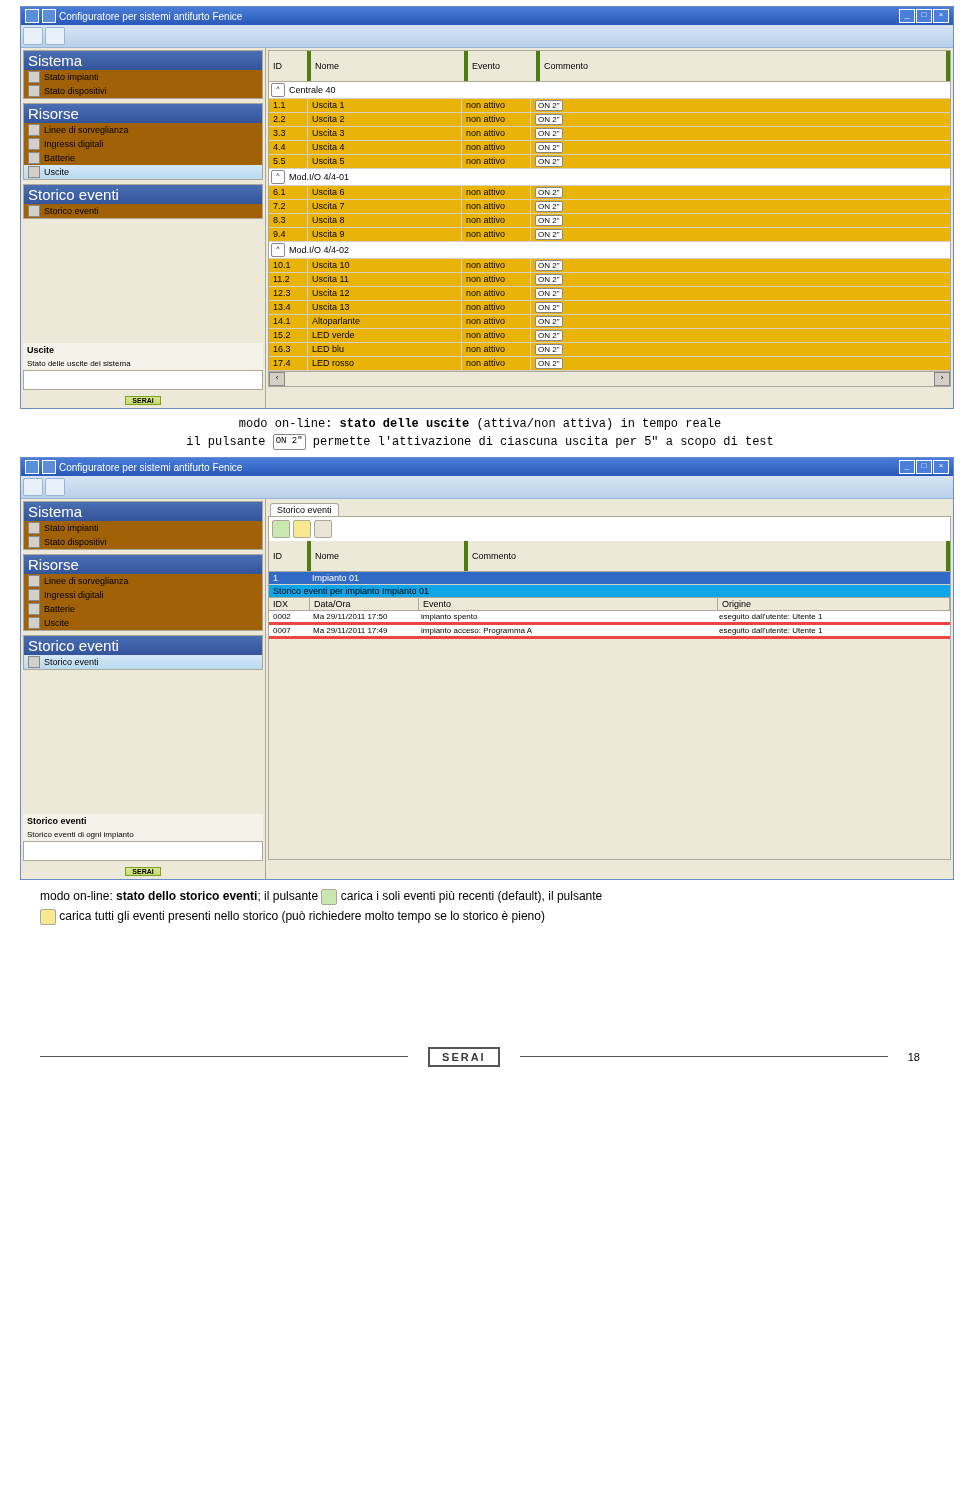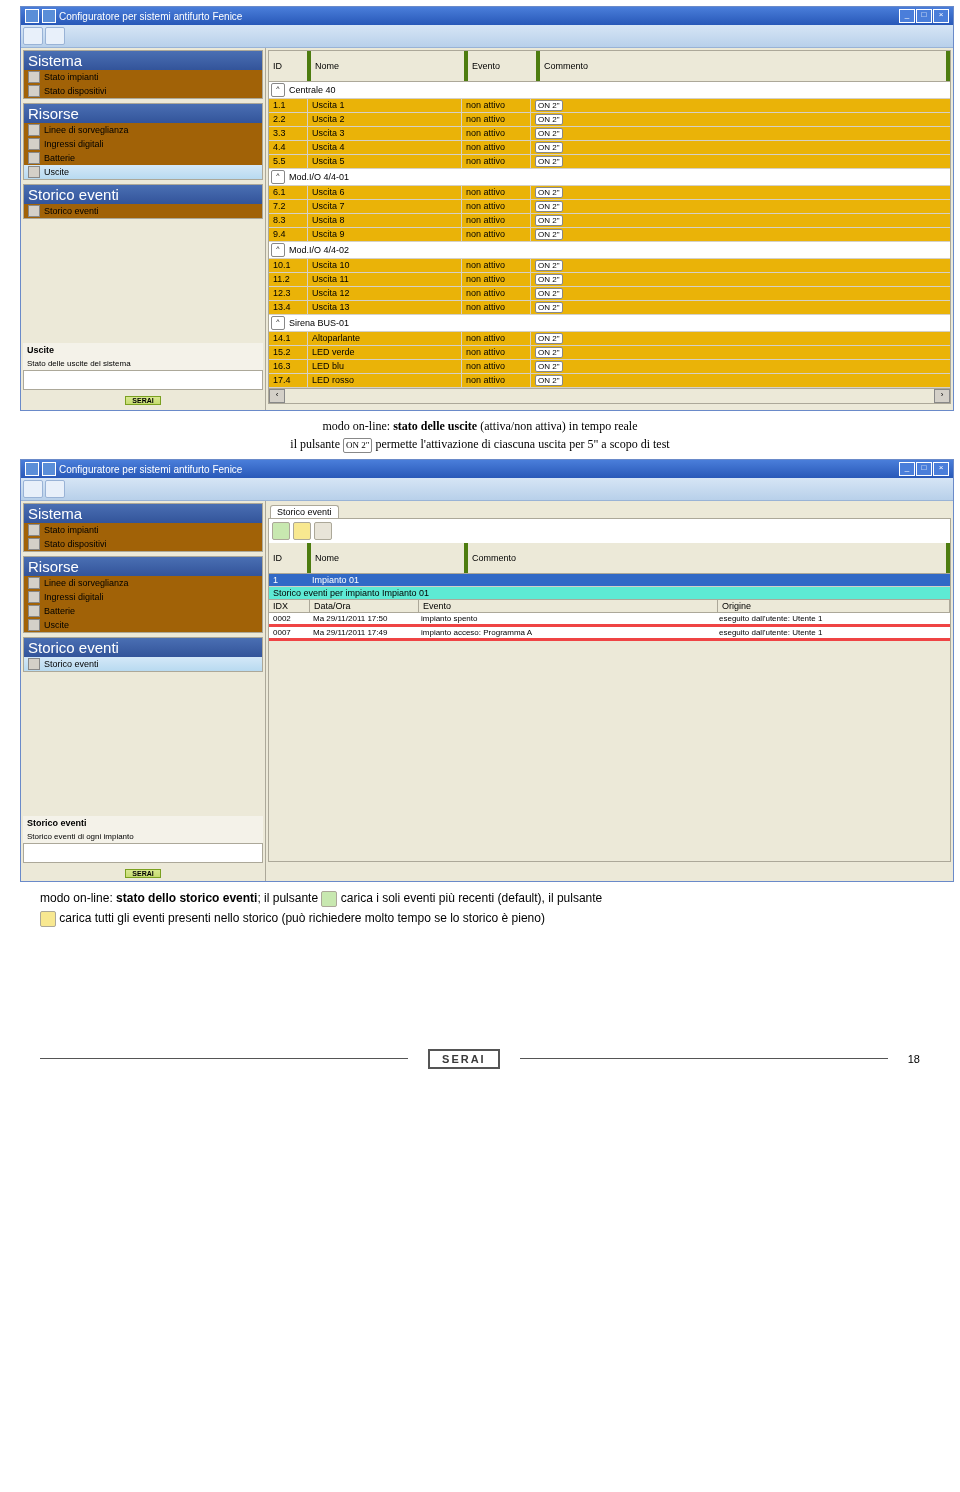--- a/index.html
+++ b/index.html
@@ -33,29 +33,29 @@
 .row.sel{background:#3169c6;color:#fff}
 .row div{padding:1px 4px}
 .row .rid{width:30px}.row .rnome{width:145px;border-left:1px solid #d4d0c8}.row .rstato{width:60px;border-left:1px solid #d4d0c8}
 .row .rbtn{border-left:1px solid #d4d0c8}
 .onbtn{display:inline-block;background:#fff;border:1px solid #888;padding:0 2px;font-size:8px;border-radius:2px}
 .scrollbar{background:#ece9d8;border-top:1px solid #aca899;height:14px;display:flex}
 .scrollbar .scl{width:14px;height:12px;border:1px solid #888;background:#d4d0c8;text-align:center;font-size:8px}
 .scrollbar .strack{flex:1}
 .footer-brand{background:#ece9d8;text-align:center;padding:1px 0}
 .brand{display:inline-block;background:linear-gradient(#d8e890,#c6db70);border:1px solid #7aa020;padding:0 6px;font-size:7px;font-weight:bold}
-.caption{text-align:center;font-family:Liberation Serif, serif;font-size:12px;margin:6px 40px;line-height:1.5}
+.caption{text-align:center;font-family:Liberation Mono, monospace;font-size:12px;margin:6px 40px;line-height:1.5}
 .caption2{font-family:Verdana,sans-serif;font-size:12px;margin:6px 40px;line-height:1.7}
 .caption .onbtn, .caption2 .onbtn{vertical-align:middle;font-size:9px}
 .ev-hdr{display:flex;background:#ece9d8;border-bottom:1px solid #aca899}
 .ev-hdr div{border-right:1px solid #aca899;padding:1px 4px}
 .ev-idx{width:32px}.ev-data{width:100px}.ev-ev{width:290px}.ev-or{flex:1}
 .ev-row{display:flex;background:#fff;border-bottom:3px solid #ef4444;font-size:8px}
 .ev-row div{padding:1px 4px}
-.subgrouphdr{background:#5eead4;padding:1px 4px;font-size:9px;border-bottom:1px solid #aca899}
+.subgrouphdr{background:#0ea5e9;padding:1px 4px;font-size:9px;border-bottom:1px solid #aca899}
 .blank{background:#ece9d8;height:220px}
 .tbbtn{width:16px;height:16px;border:1px solid #aca899;background:#f8f6ec;border-radius:2px;display:inline-block}
 .tbbtn.g{background:#c8e8b0}
 .tbbtn.y{background:#f8e890}
 .tbbtn.d{background:#e8e4d8}
 .pagefoot{margin:120px 40px 10px 40px;display:flex;align-items:center;gap:20px}
 .pagefoot .line{flex:1;height:1px;background:#555}
 .serai{border:2px solid #555;padding:2px 12px;font-size:11px;letter-spacing:2px;font-weight:bold;color:#3a3a3a}
 .pagenum{font-size:11px}
 </style>
@@ -214,24 +214,20 @@
               <div class="rnome">Uscita 12</div>
               <div class="rstato">non attivo</div>
               <div class="rbtn"><span class="onbtn">ON 2"</span></div>
             </div>
             <div class="row">
               <div class="rid">13.4</div>
               <div class="rnome">Uscita 13</div>
               <div class="rstato">non attivo</div>
               <div class="rbtn"><span class="onbtn">ON 2"</span></div>
             </div>
-            <div class="grouprow">
-              <span class="chev">^</span>
-              <span class="gname">Sirena BUS-01</span>
-            </div>
             <div class="row">
               <div class="rid">14.1</div>
               <div class="rnome">Altoparlante</div>
               <div class="rstato">non attivo</div>
               <div class="rbtn"><span class="onbtn">ON 2"</span></div>
             </div>
             <div class="row">
               <div class="rid">15.2</div>
               <div class="rnome">LED verde</div>
               <div class="rstato">non attivo</div>

